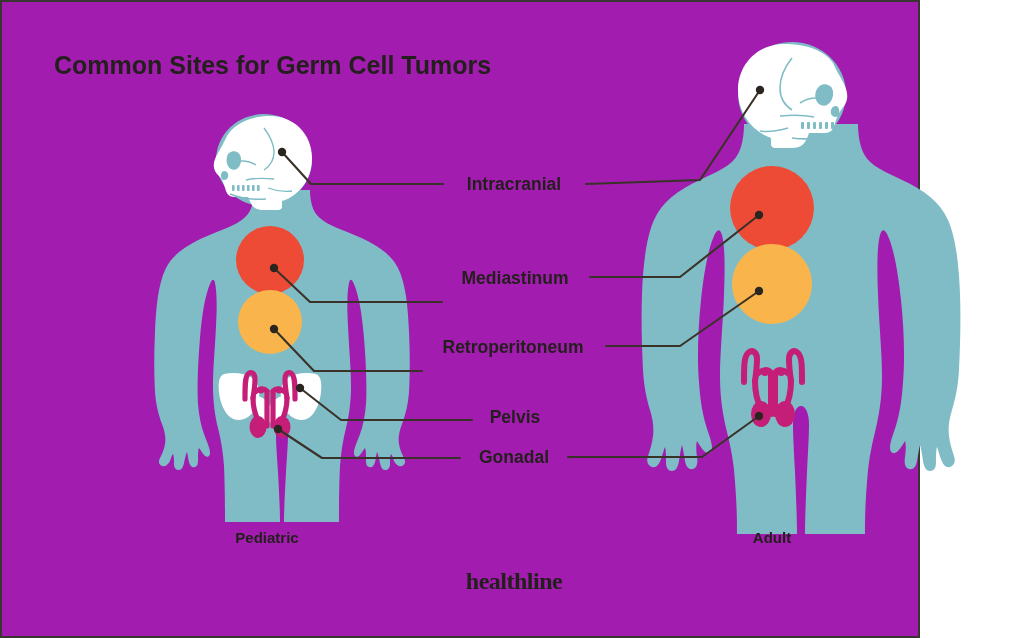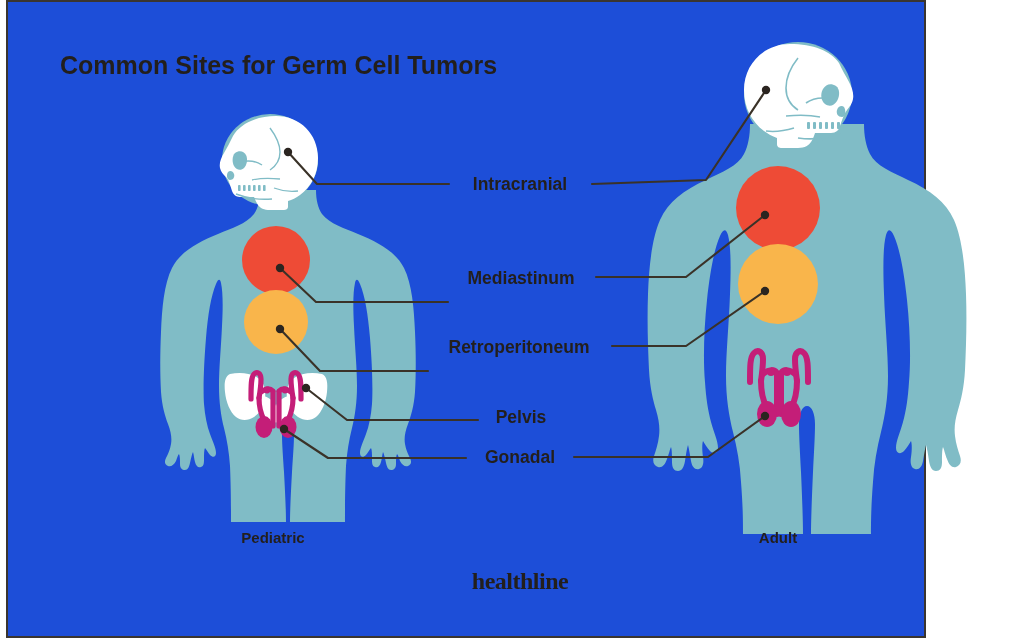--- a/index.html
+++ b/index.html
@@ -10,24 +10,23 @@
   body {
     width: 1024px;
     height: 638px;
     overflow: hidden;
     font-family: "Liberation Sans", sans-serif;
   }
   #infographic {
     position: relative;
     width: 920px;
     height: 638px;
-    background: #1d4ed8;
+    background: #a21caf;
     box-sizing: border-box;
     border: 2px solid #3a3530;
-    margin-left: 6px;
   }
   #canvas {
     position: absolute;
     left: 0;
     top: 0;
     width: 1024px;
     height: 638px;
     display: block;
   }
   .title-text {

